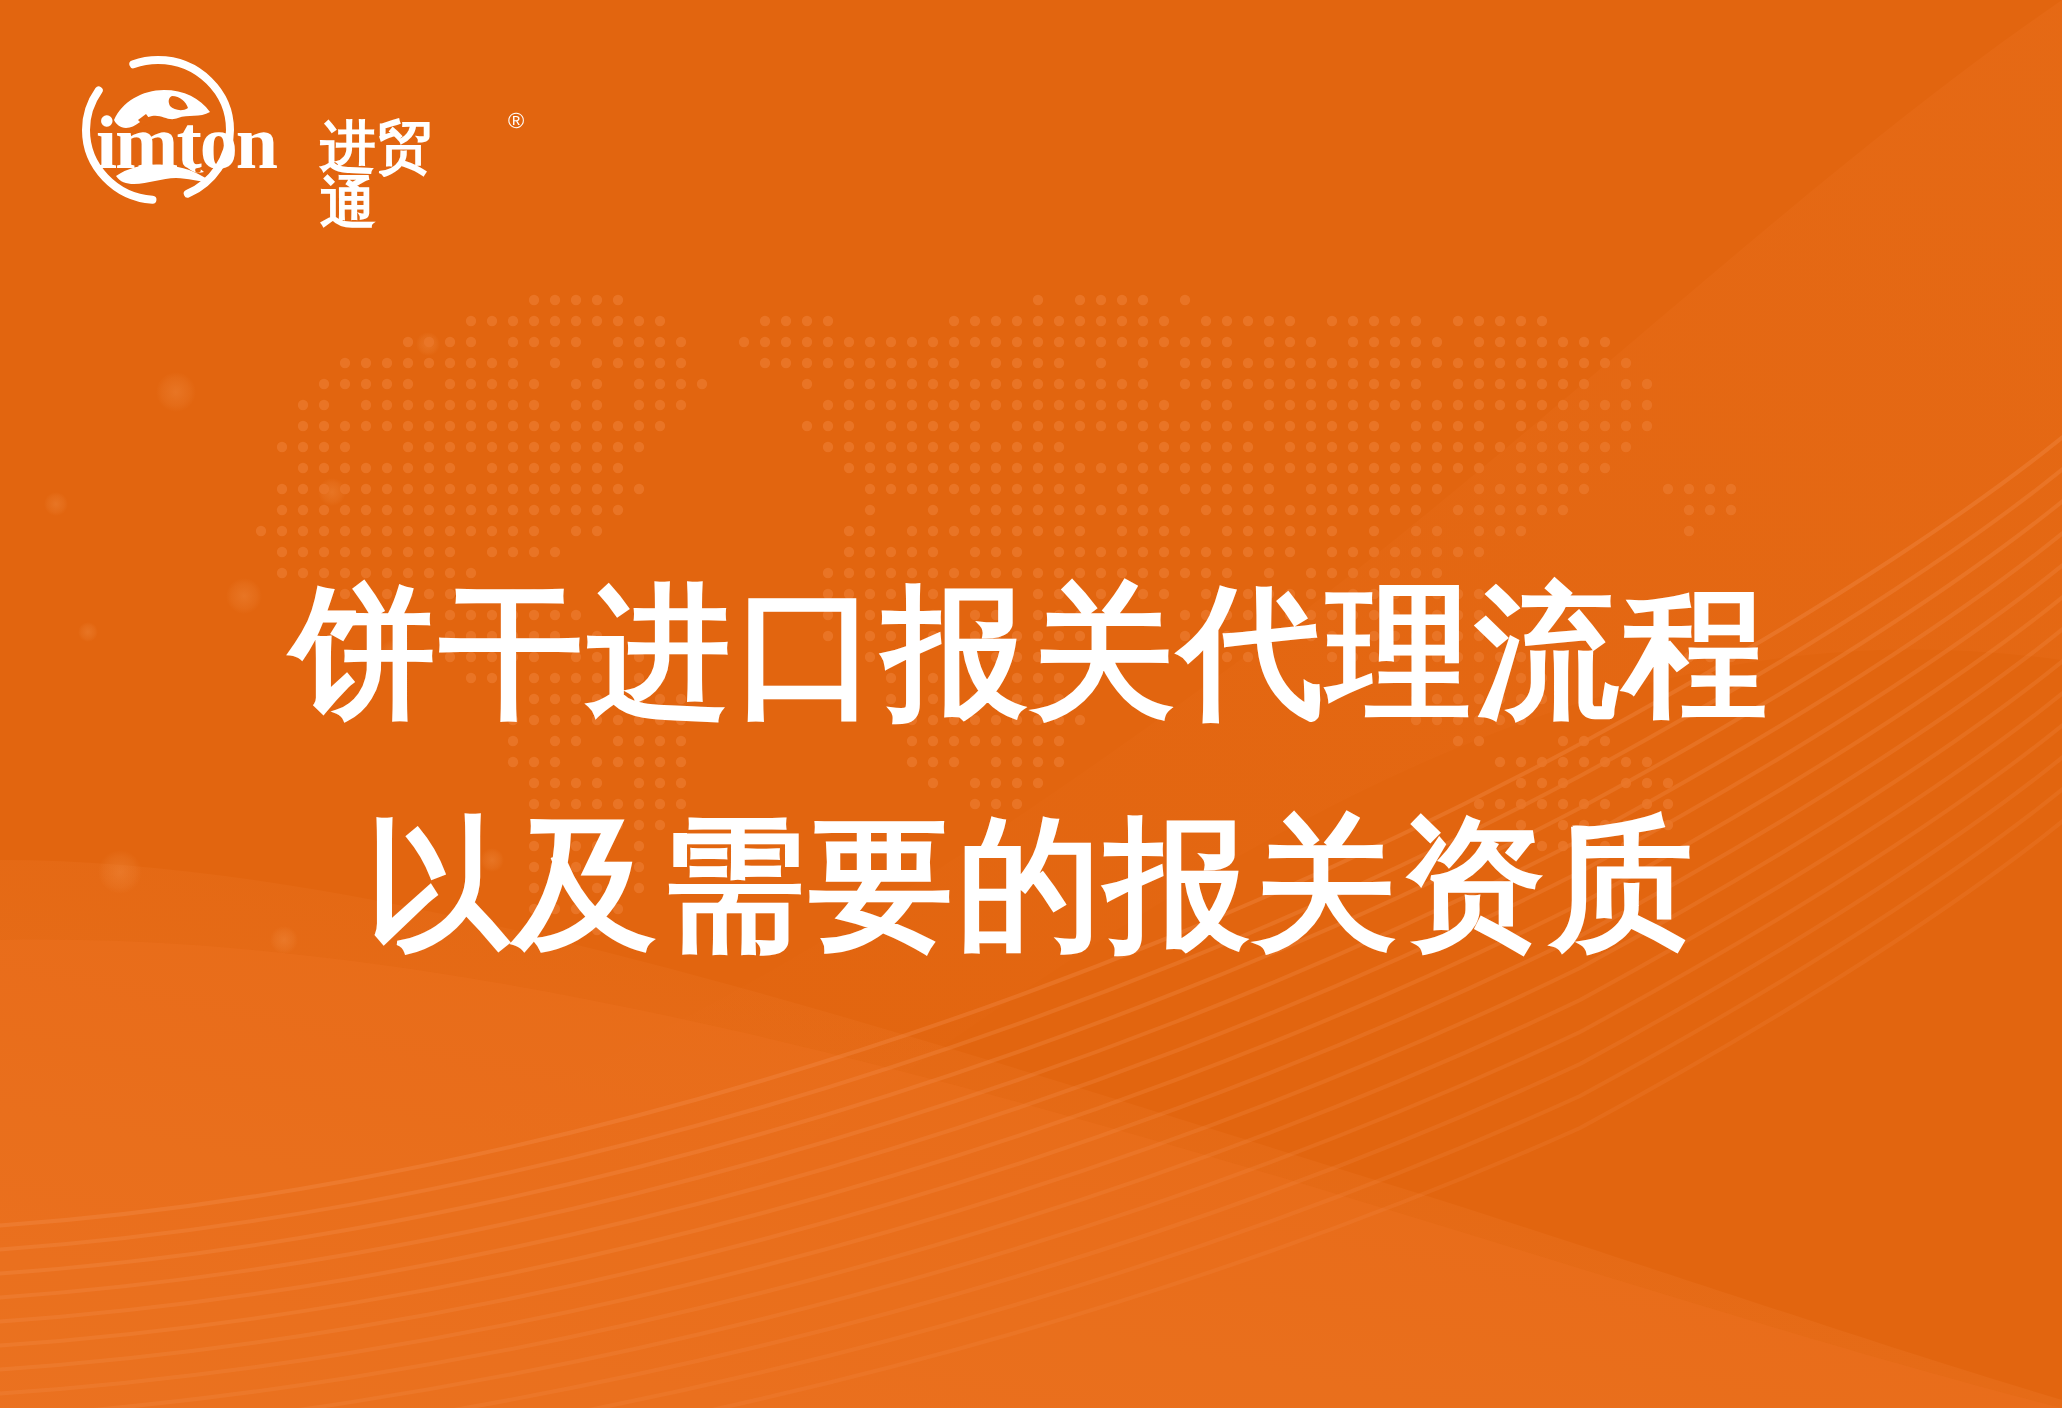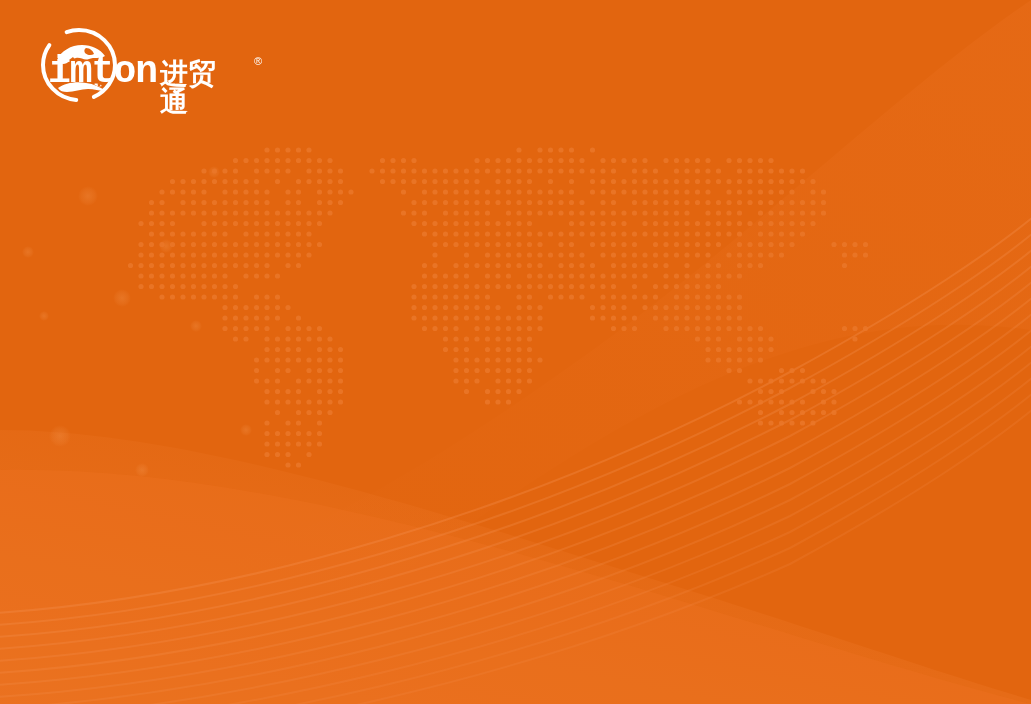--- a/index.html
+++ b/index.html
@@ -62,21 +62,21 @@
   }
   .logo-word {
     position: absolute;
     left: 10px;
     top: 27px;
     font-size: 38px;
     font-weight: bold;
     color: #ffffff;
     letter-spacing: -1px;
     line-height: 1;
-    font-family: Liberation Mono, monospace;
+    font-family: Liberation Serif, serif;
   }
   .logo-cn {
     position: absolute;
     left: 122px;
     top: 34px;
     font-size: 28px;
     font-weight: bold;
     color: #ffffff;
     letter-spacing: 0px;
     line-height: 1;
@@ -1173,14 +1173,18 @@
 
       <path d="M20,62 C27,57 38,55 48,57 C56,58 62,61 68,65 C61,65 56,63 50,63 C43,63 36,66 29,66 C25,66 22,65 20,62 Z" fill="#ffffff"></path>
       <path d="M56,58 C59,57 62,58 64,60 C61,61 58,60 56,58 Z" fill="#ffffff"></path>
       <circle cx="61" cy="59" r="1.4" fill="#e2650f"></circle>
     </svg>
     <div class="logo-word">imton</div>
     <div class="logo-cn">进贸通</div>
     <div class="logo-tm">®</div>
   </div>
 
+  <div class="headline">
+    <div class="headline-line">饼干进口报关代理流程</div>
+    <div class="headline-line">以及需要的报关资质</div>
+  </div>
 
 </div>
 
 </body></html>

